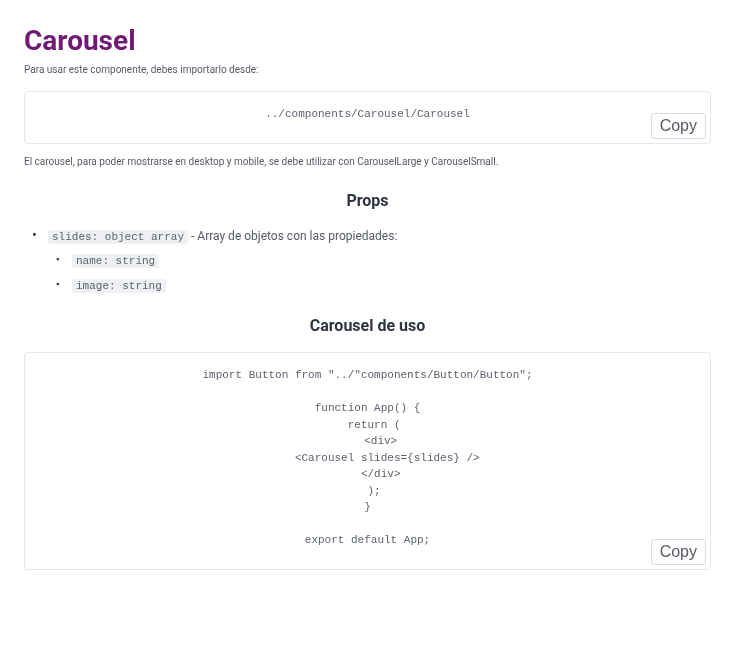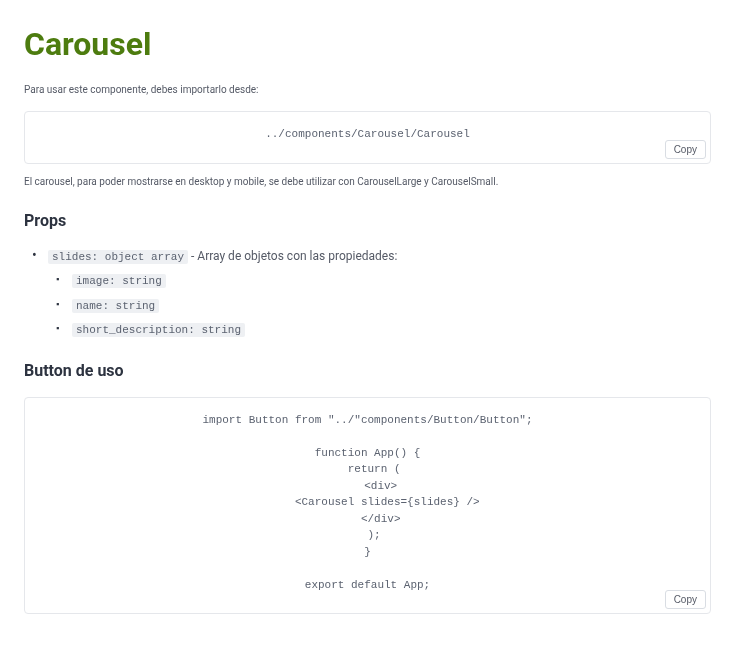--- a/index.html
+++ b/index.html
@@ -9,31 +9,31 @@
     }
     body {
       font-family: -apple-system, BlinkMacSystemFont, "Segoe UI", Roboto, Helvetica, Arial, sans-serif;
       background: #ffffff;
       color: #333;
       padding: 20px 24px;
       font-size: 13px;
       line-height: 1.5;
     }
     h1 {
-      font-size: 32px;
+      font-size: 28px;
       font-weight: 700;
-      color: #4d7c0f;
-      margin-bottom: 14px;
+      color: #701a75;
     }
     h2 {
       font-size: 16px;
       font-weight: 700;
       color: #2d3340;
       margin-top: 20px;
       margin-bottom: 14px;
+      text-align: center;
     }
     p {
       color: #555a66;
       font-size: 10px;
       margin-bottom: 14px;
     }
     .code-block {
       border: 1px solid #e5e7eb;
       border-radius: 4px;
       padding: 14px 14px 20px 14px;
@@ -46,21 +46,21 @@
       font-size: 11px;
       color: #5b6270;
       white-space: pre;
       overflow-x: auto;
       text-align: center;
     }
     .copy-btn {
       position: absolute;
       right: 4px;
       bottom: 4px;
-      font-size: 10px;
+      font-size: 16px;
       background: #ffffff;
       border: 1px solid #d9dde3;
       border-radius: 3px;
       padding: 3px 8px;
       color: #555a66;
       cursor: pointer;
     }
     ul {
       list-style: none;
       padding-left: 0;
@@ -123,28 +123,27 @@
 </div>
 
 <p>El carousel, para poder mostrarse en desktop y mobile, se debe utilizar con CarouselLarge y CarouselSmall.</p>
 
 <h2>Props</h2>
 
 <ul class="outer">
   <li>
     <code class="inline">slides: object array</code><span class="prop-desc"> - Array de objetos con las propiedades:</span>
     <ul class="inner">
+      <li><code class="inline">name: string</code></li>
       <li><code class="inline">image: string</code></li>
-      <li><code class="inline">name: string</code></li>
-      <li><code class="inline">short_description: string</code></li>
     </ul>
   </li>
 </ul>
 
-<h2>Button de uso</h2>
+<h2>Carousel de uso</h2>
 
 <div class="code-block">
   <pre>import Button from "../"components/Button/Button";
 
 function App() {
   return (
     &lt;div&gt;
       &lt;Carousel slides={slides} /&gt;
     &lt;/div&gt;
   );

